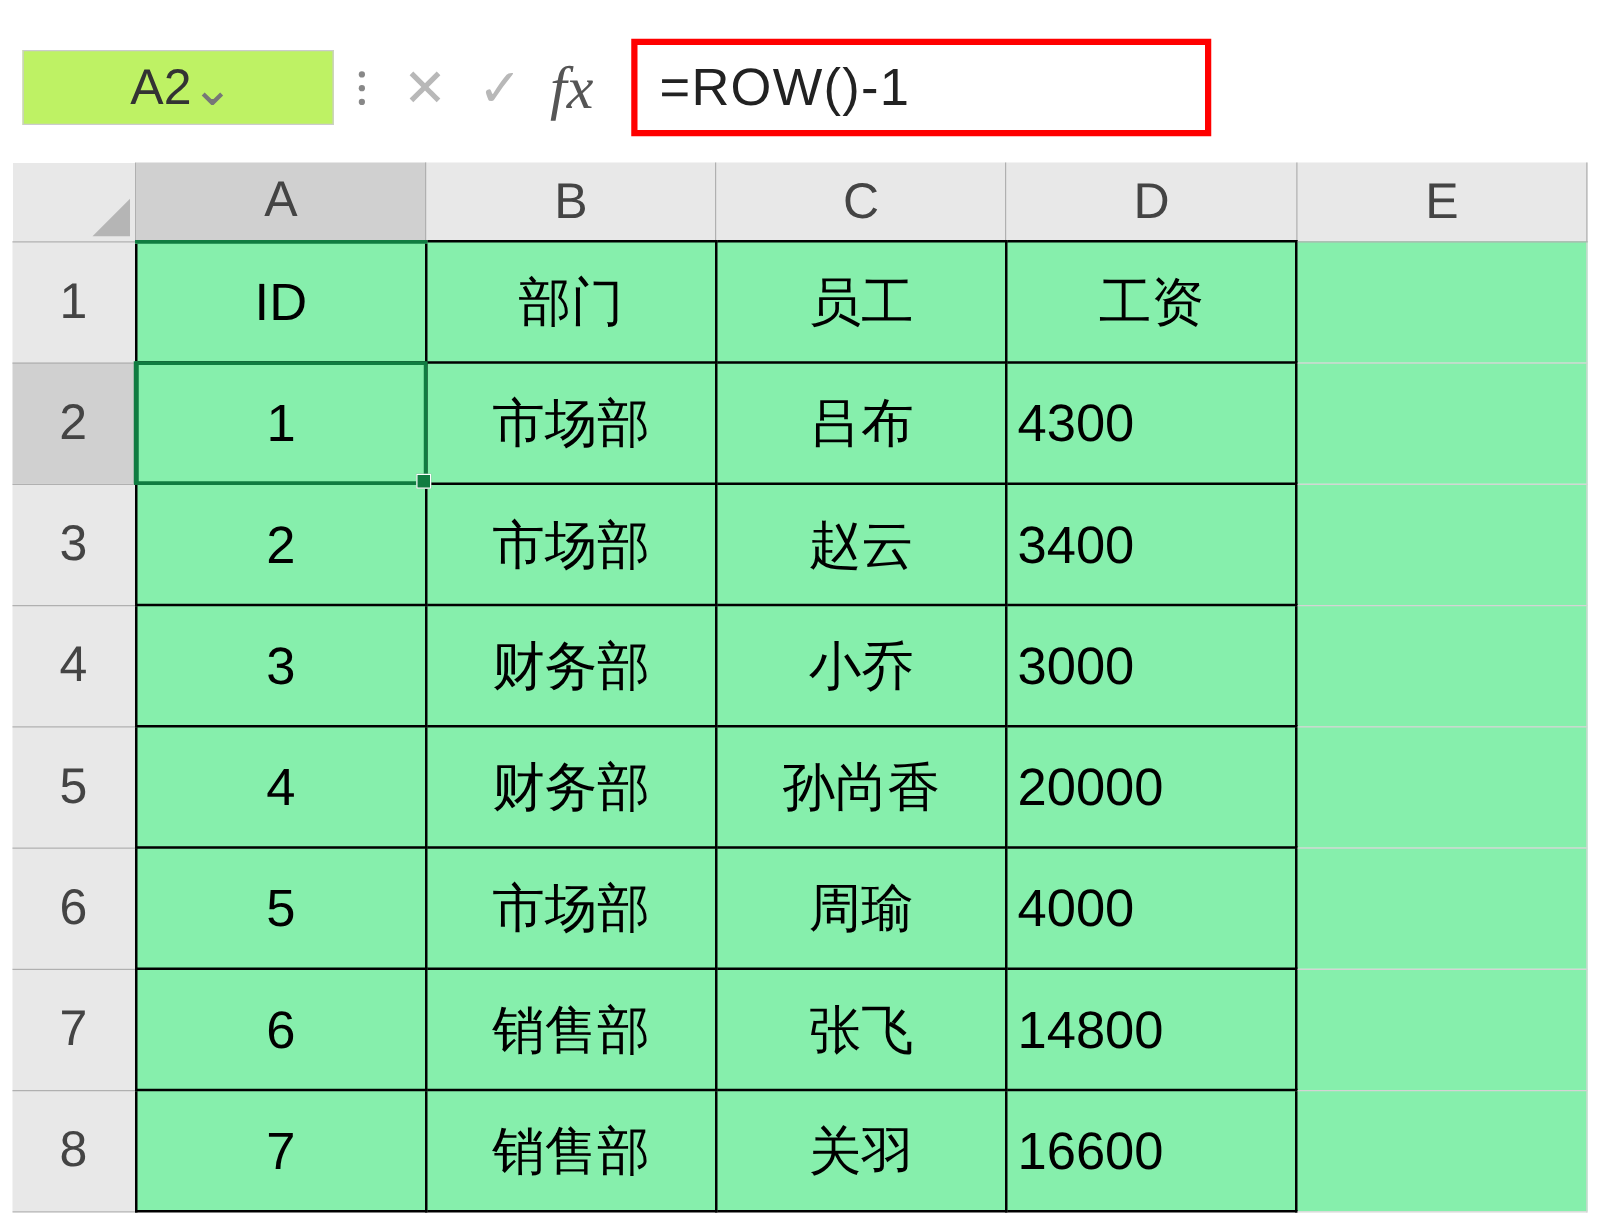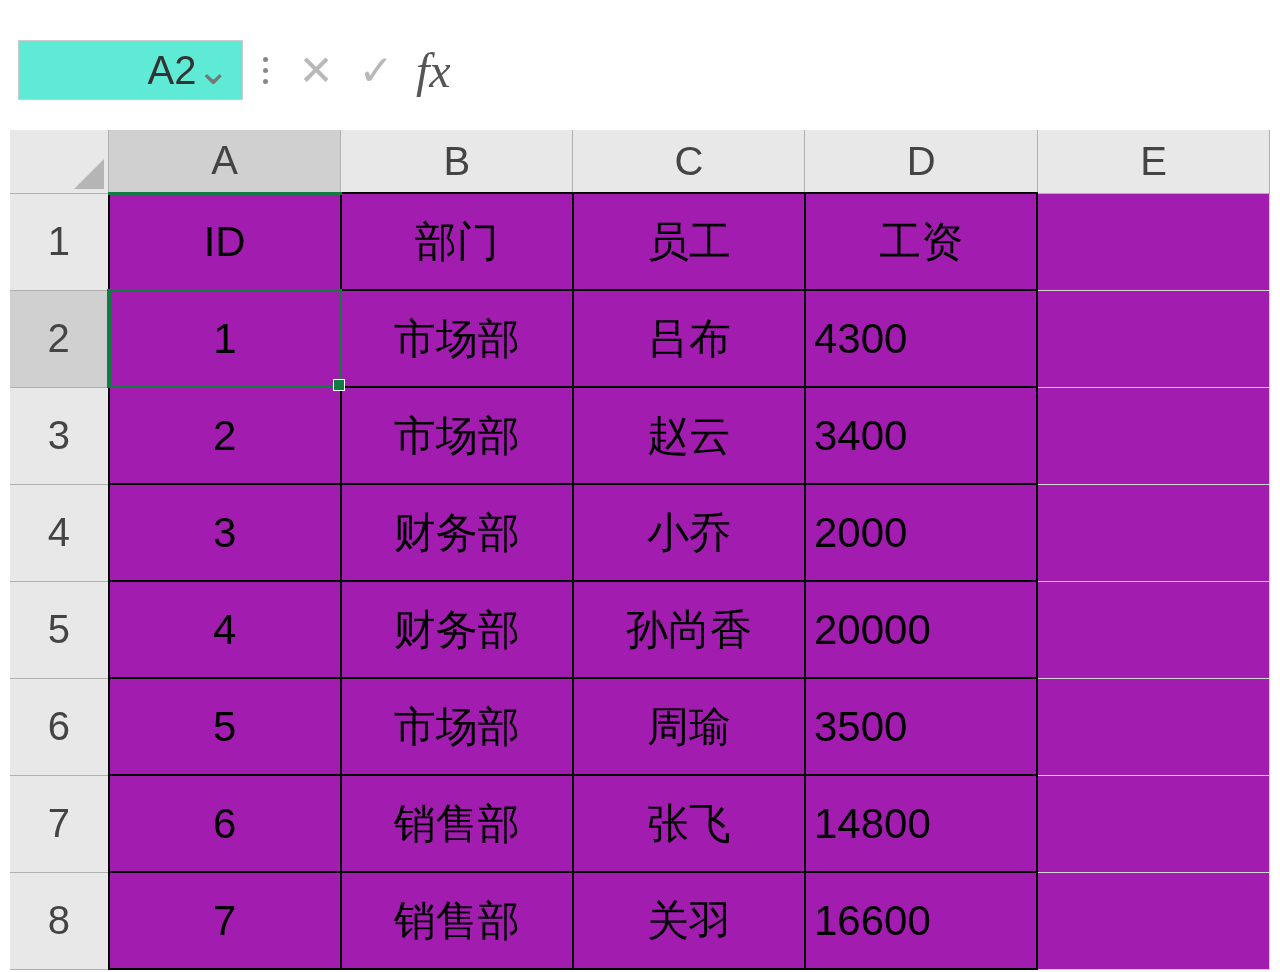--- a/index.html
+++ b/index.html
@@ -18,27 +18,27 @@
     
     .formula-bar-container {
       display: flex;
       align-items: center;
       padding: 30px 18px 20px 18px;
       gap: 14px;
       height: 130px;
     }
     
     .name-box {
-      width: 225px;
+      width: 249px;
       height: 60px;
       border: 1px solid #cccccc;
-      background: #5eead4;
-      display: flex;
-      align-items: center;
-      justify-content: flex-end;
+      background: #bef264;
+      display: flex;
+      align-items: center;
+      justify-content: center;
       padding: 0 12px 0 18px;
       font-size: 40px;
       color: #333;
     }
     
     .name-box-dropdown {
       display: flex;
       align-items: center;
       color: #777;
     }
@@ -169,21 +169,21 @@
     }
     
     
     .cell {
       border-right: 2px solid #000;
       border-bottom: 2px solid #000;
       text-align: center;
       font-size: 42px;
       color: #000;
       height: 97px;
-      background: #a21caf;
+      background: #86efac;
       padding: 0 8px;
     }
     
     .cell.header-row {
       border-top: 2px solid #000;
     }
     
     .cell.first-col {
       border-left: 2px solid #000;
     }
@@ -225,20 +225,23 @@
   <div class="divider-dots">
     <span></span>
       <span></span>
       <span></span>
   </div>
   <div class="fn-buttons">
     <span class="fn-cancel">✕</span>
     <span class="fn-enter">✓</span>
     <span class="fn-fx">fx</span>
   </div>
+  <div class="formula-input-wrap">
+    <div class="formula-input">=ROW()-1</div>
+  </div>
 </div>
 
 <div class="grid-container">
   <table class="grid">
     <tbody>
         <tr>
       <td class="corner-cell"></td>
       <td class="col-header active">A</td>
       <td class="col-header">B</td>
       <td class="col-header">C</td>
@@ -267,37 +270,37 @@
       <td class="cell">市场部</td>
       <td class="cell">赵云</td>
       <td class="cell num">3400</td>
       <td class="cell empty"></td>
     </tr>
     <tr>
       <td class="row-header">4</td>
       <td class="cell first-col">3</td>
       <td class="cell">财务部</td>
       <td class="cell">小乔</td>
-      <td class="cell num">2000</td>
+      <td class="cell num">3000</td>
       <td class="cell empty"></td>
     </tr>
     <tr>
       <td class="row-header">5</td>
       <td class="cell first-col">4</td>
       <td class="cell">财务部</td>
       <td class="cell">孙尚香</td>
       <td class="cell num">20000</td>
       <td class="cell empty"></td>
     </tr>
     <tr>
       <td class="row-header">6</td>
       <td class="cell first-col">5</td>
       <td class="cell">市场部</td>
       <td class="cell">周瑜</td>
-      <td class="cell num">3500</td>
+      <td class="cell num">4000</td>
       <td class="cell empty"></td>
     </tr>
     <tr>
       <td class="row-header">7</td>
       <td class="cell first-col">6</td>
       <td class="cell">销售部</td>
       <td class="cell">张飞</td>
       <td class="cell num">14800</td>
       <td class="cell empty"></td>
     </tr>

